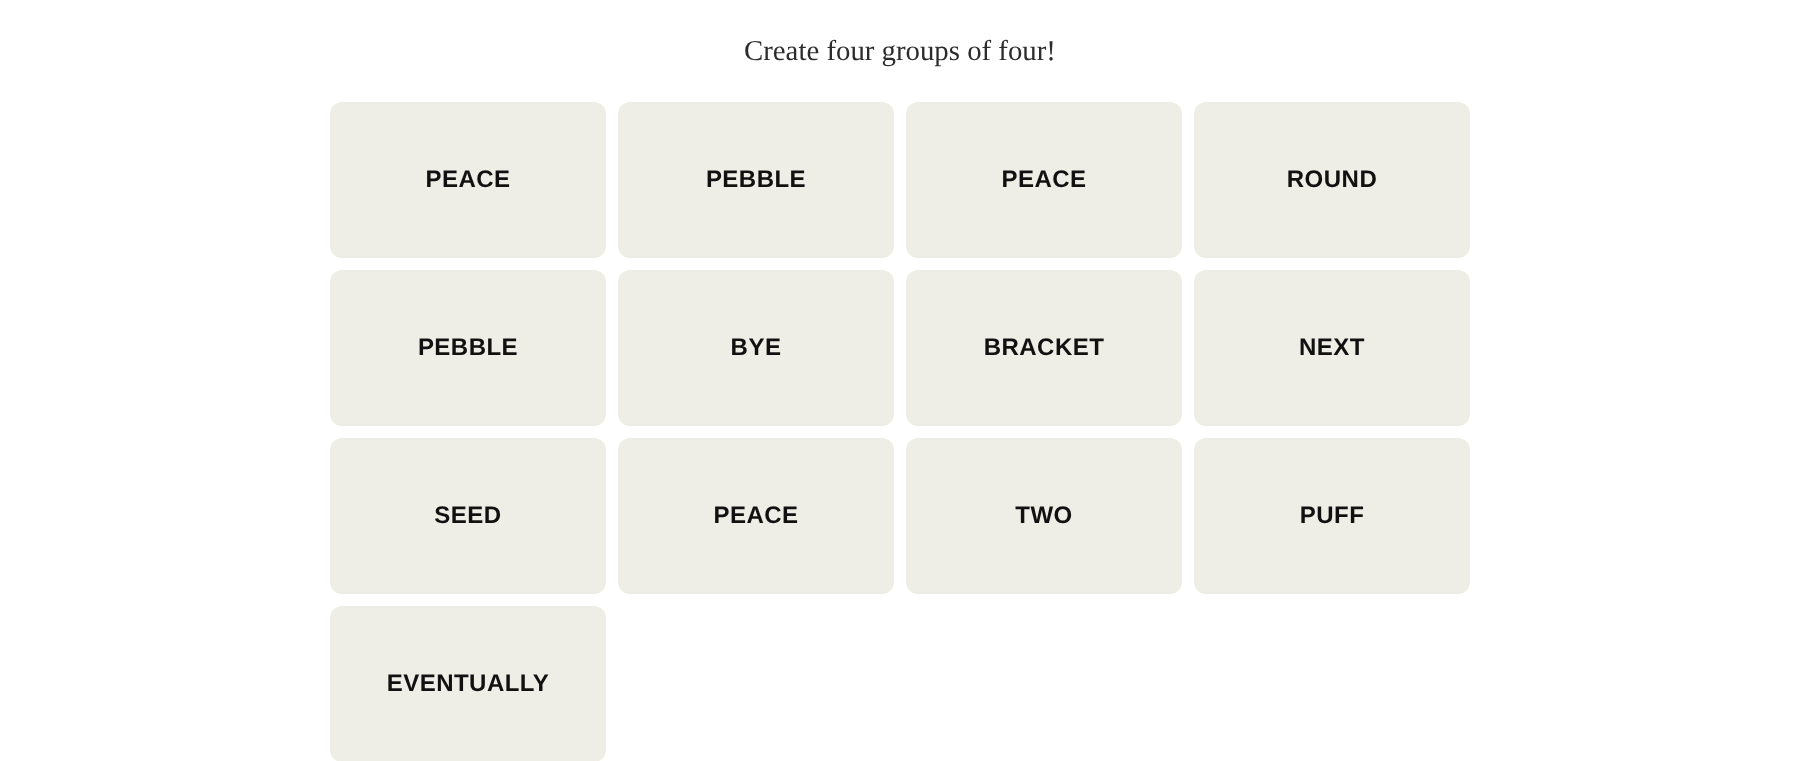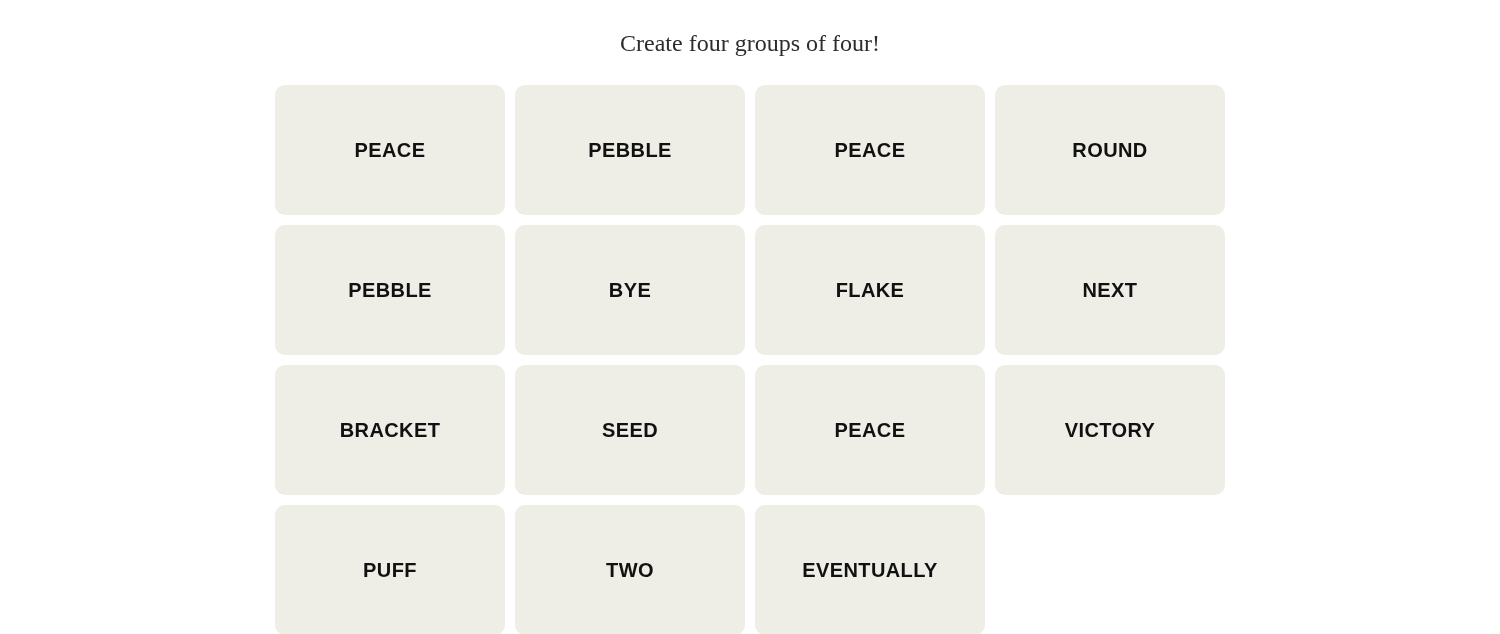--- a/index.html
+++ b/index.html
@@ -73,39 +73,33 @@
     <div class="tile">
       <span class="tile-label">ROUND</span>
     </div>
     <div class="tile">
       <span class="tile-label">PEBBLE</span>
     </div>
     <div class="tile">
       <span class="tile-label">BYE</span>
     </div>
     <div class="tile">
-      <span class="tile-label">FLAKE</span>
+      <span class="tile-label">BRACKET</span>
     </div>
     <div class="tile">
       <span class="tile-label">NEXT</span>
-    </div>
-    <div class="tile">
-      <span class="tile-label">BRACKET</span>
     </div>
     <div class="tile">
       <span class="tile-label">SEED</span>
     </div>
     <div class="tile">
       <span class="tile-label">PEACE</span>
     </div>
     <div class="tile">
-      <span class="tile-label">VICTORY</span>
+      <span class="tile-label">TWO</span>
     </div>
     <div class="tile">
       <span class="tile-label">PUFF</span>
-    </div>
-    <div class="tile">
-      <span class="tile-label">TWO</span>
     </div>
     <div class="tile">
       <span class="tile-label">EVENTUALLY</span>
     </div>
   </div>
 
 </body></html>

